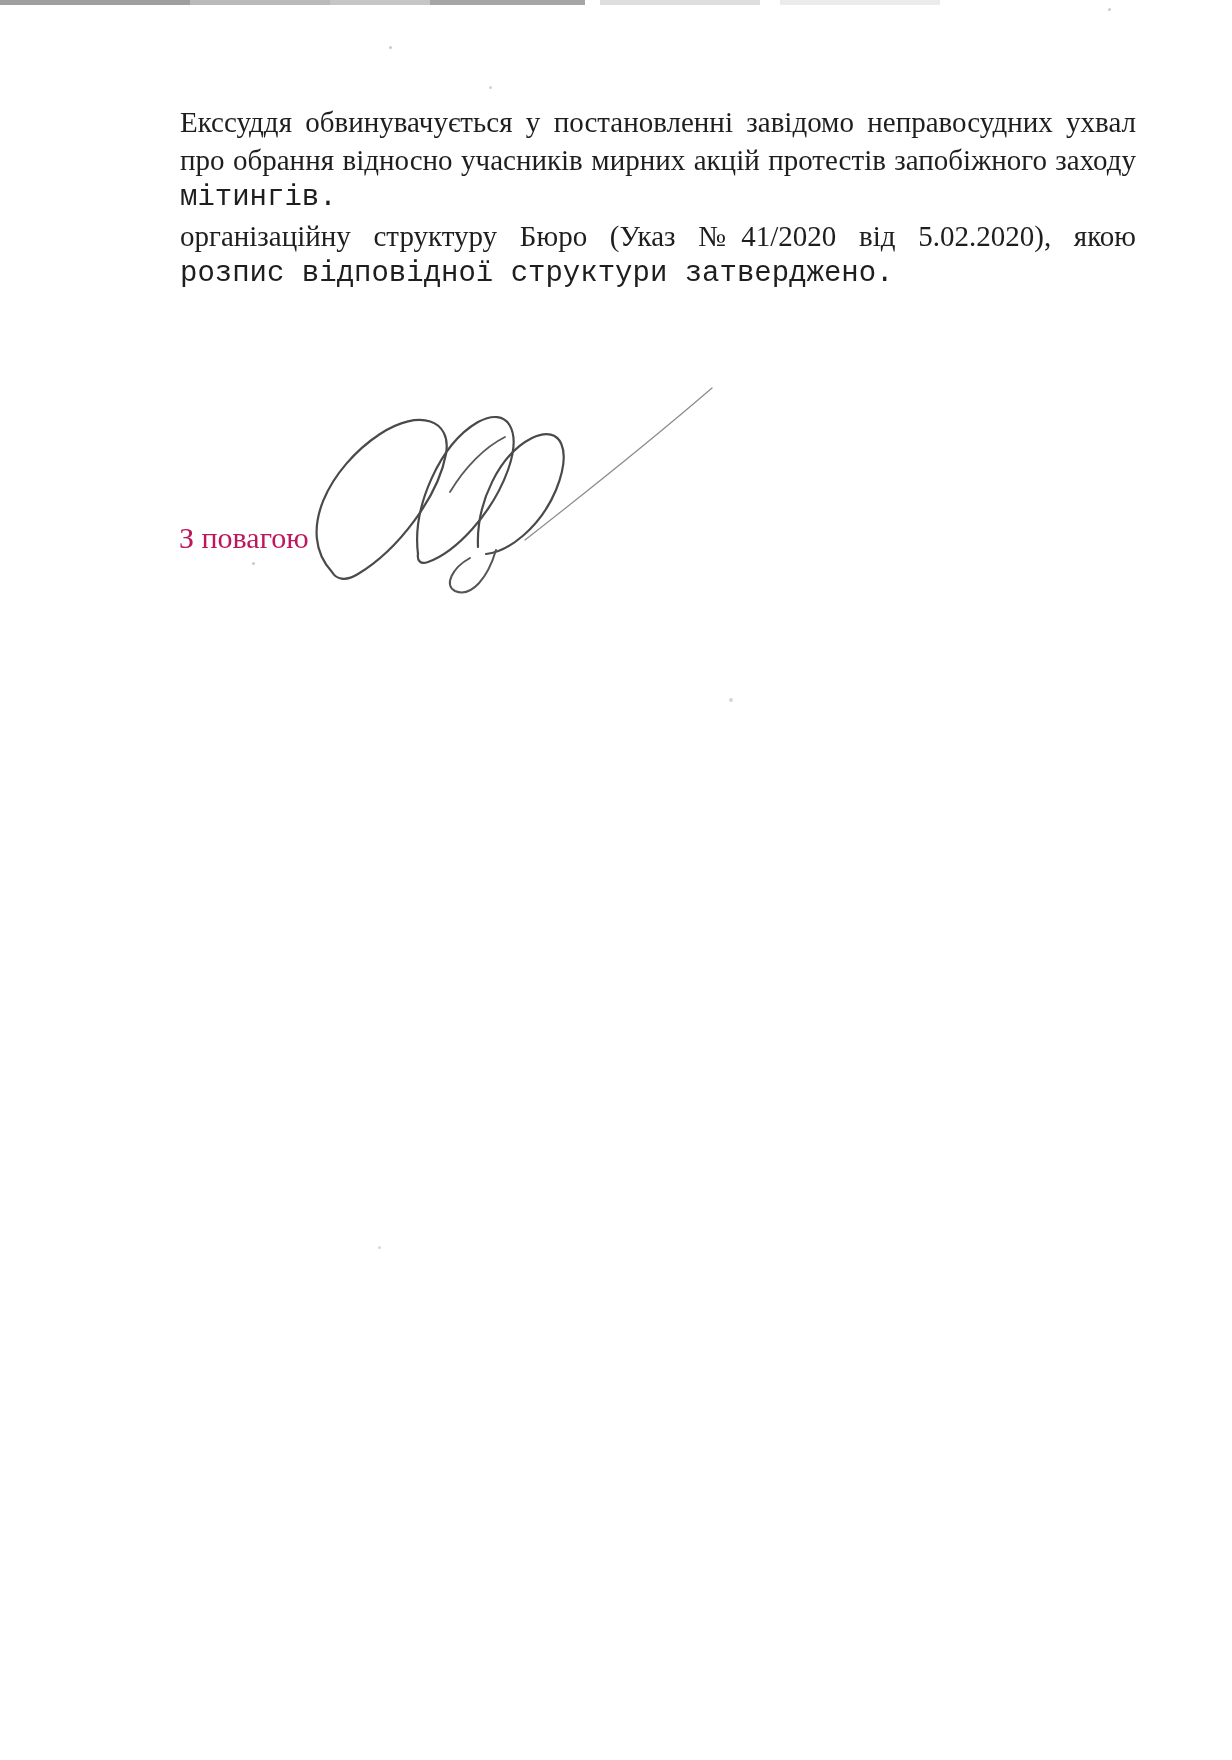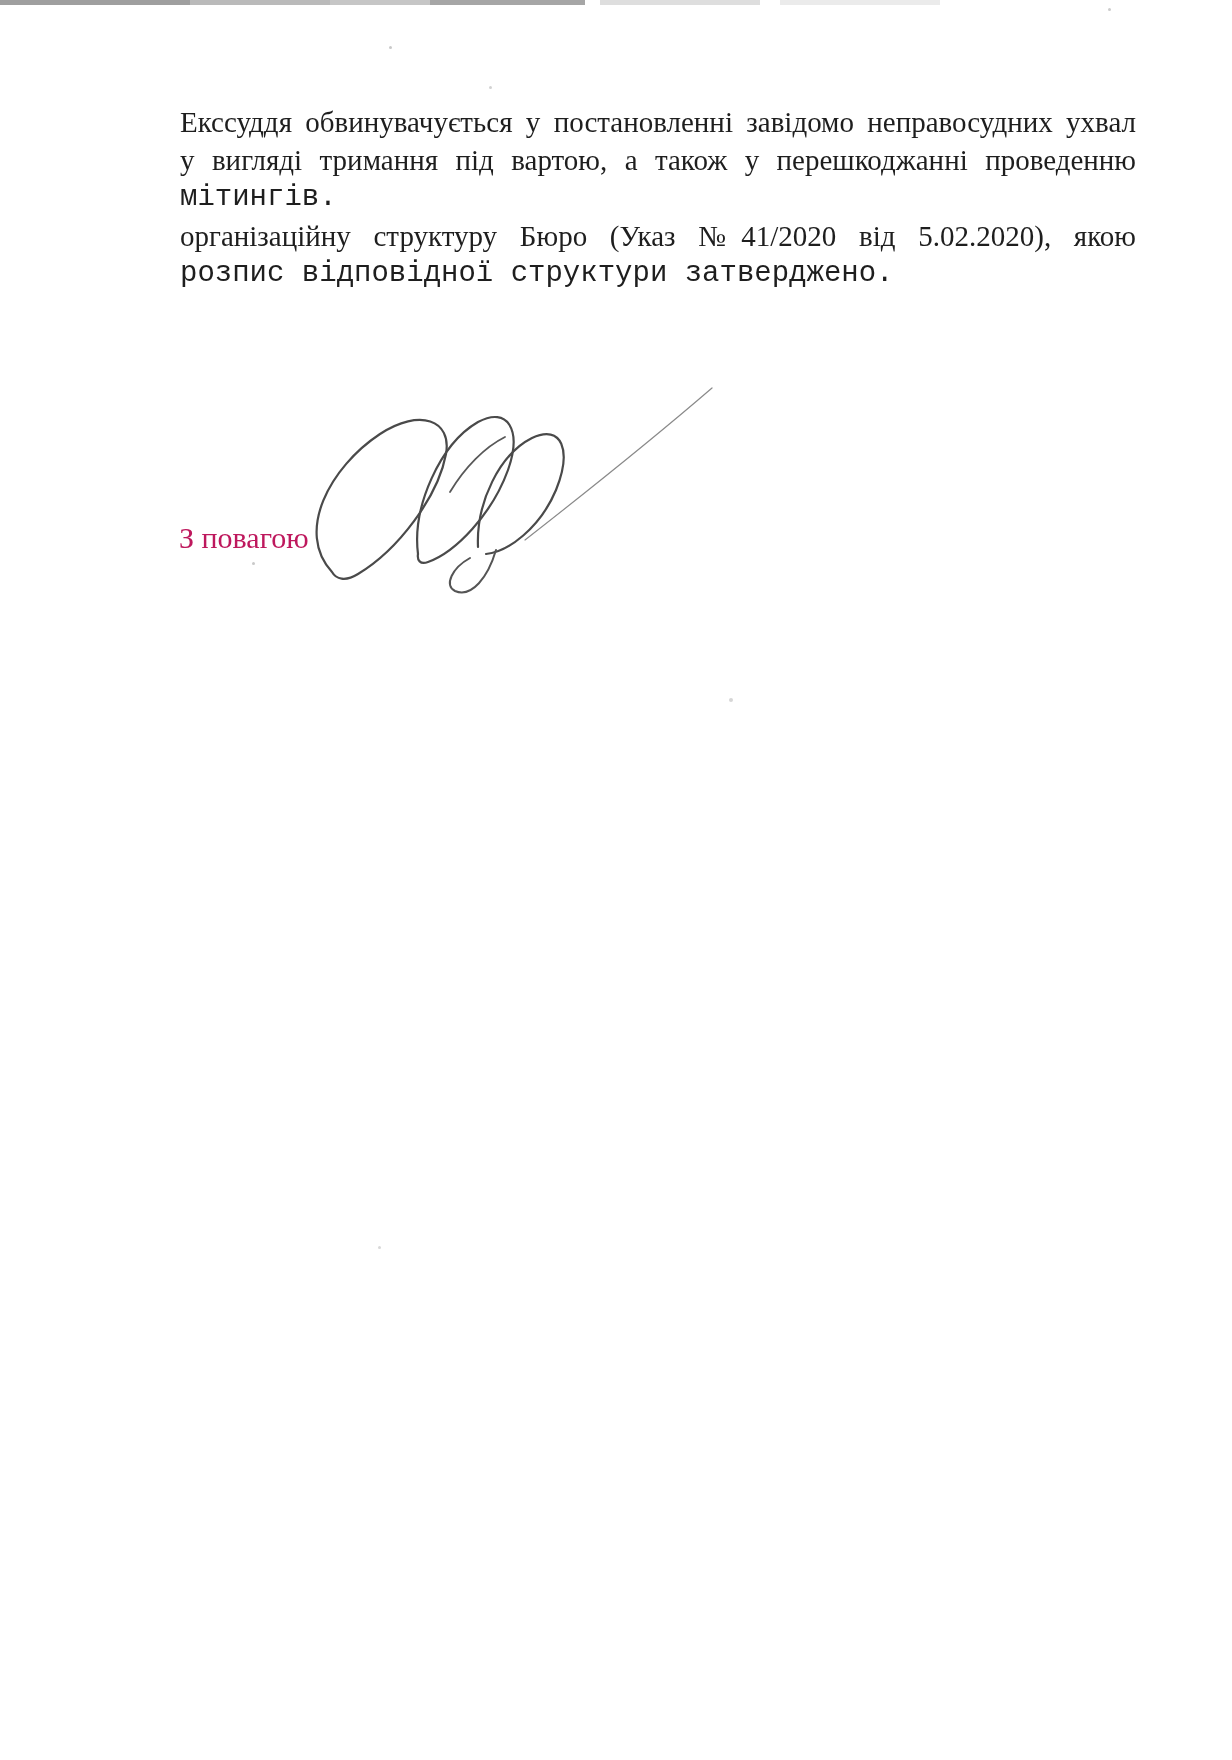--- a/index.html
+++ b/index.html
@@ -42,21 +42,21 @@
       <div class="seg" style="left: 190px; width: 140px; background: rgb(186, 186, 186);"></div>
       <div class="seg" style="left: 330px; width: 100px; background: rgb(198, 198, 198);"></div>
       <div class="seg" style="left: 430px; width: 155px; background: rgb(166, 166, 166);"></div>
       <div class="seg" style="left: 600px; width: 160px; background: rgb(222, 222, 222);"></div>
       <div class="seg" style="left: 780px; width: 160px; background: rgb(235, 235, 235);"></div>
     </div>
 
   <div class="body-text">
       <div class="paragraph">
         <div class="line">Екссуддя обвинувачується у постановленні завідомо неправосудних ухвал</div>
-        <div class="line">у вигляді тримання під вартою, а також у перешкоджанні проведенню</div>
+        <div class="line">про обрання відносно учасників мирних акцій протестів запобіжного заходу</div>
         <div class="line last">мітингів.</div>
       </div>
       <div class="paragraph">
         <div class="line">організаційну структуру Бюро (Указ №41/2020 від 5.02.2020), якою</div>
         <div class="line last">розпис відповідної структури затверджено.</div>
       </div>
     </div>
 
   <span class="salutation">З повагою</span>
 

